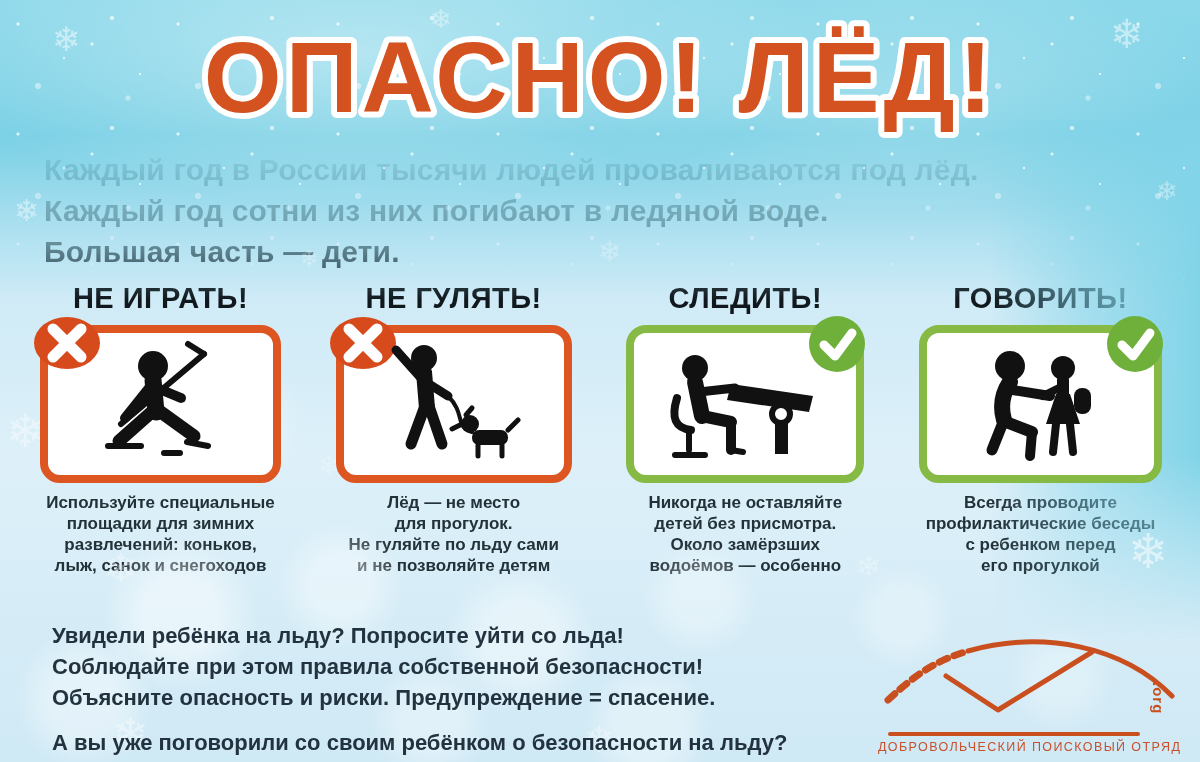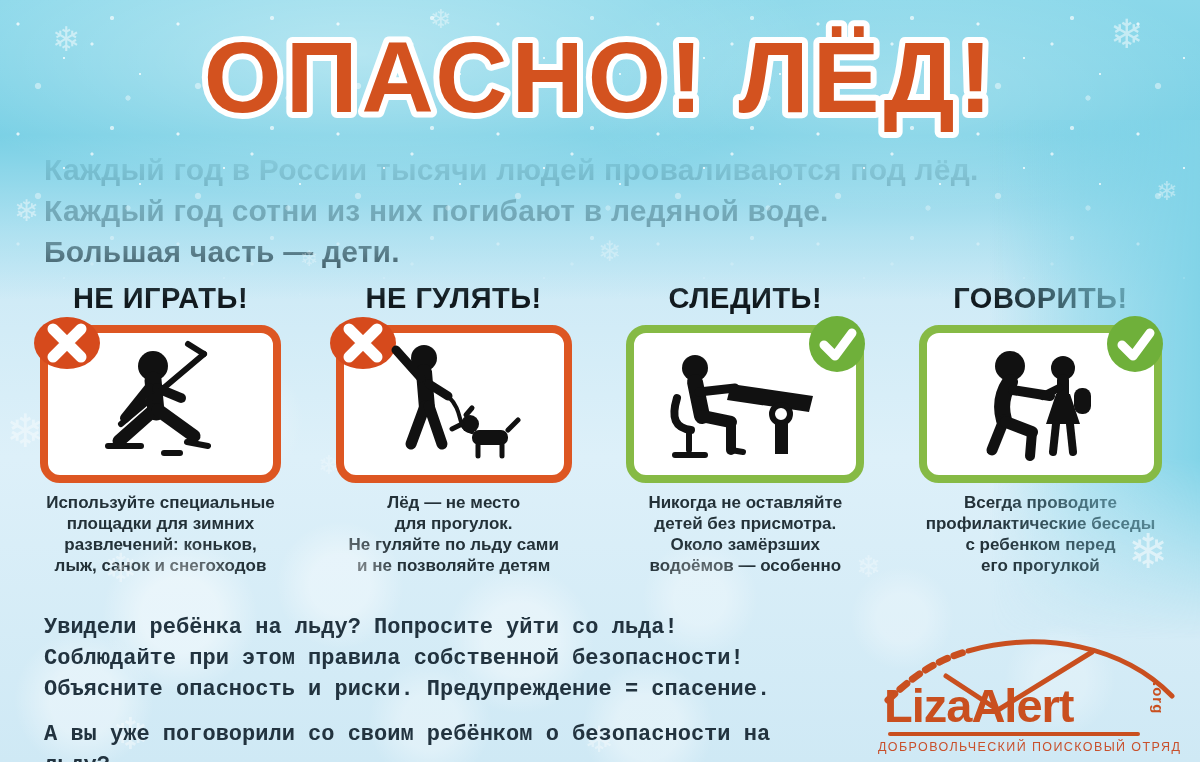--- a/index.html
+++ b/index.html
@@ -80,21 +80,21 @@
   .picto{position:absolute;left:50%;top:50%;transform:translate(-50%,-50%);}
   .caption{
     margin-top:10px;font-size:17px;font-weight:bold;line-height:1.22;
     color:#233138;text-align:center;white-space:pre-line;
   }
   
   .footer-text{
     position:absolute;left:44px;top:612px;width:800px;
     font-size:22px;font-weight:bold;line-height:1.42;color:#22333f;
   }
-  .footer-text p{margin:0;white-space:pre-line;font-family:Liberation Mono, monospace;}
+  .footer-text p{margin:8px;white-space:pre-line;}
   .footer-text p + p{margin-top:13px;}
   
   .logo{position:absolute;right:20px;bottom:4px;width:302px;height:122px;}
   .logo .arc{position:absolute;left:0;top:0;}
   .logo .wordmark{
     position:absolute;left:6px;top:46px;width:262px;
     font-size:47px;font-weight:bold;color:#c94f1f;letter-spacing:-1px;line-height:1;
     white-space:nowrap;
   }
   .logo .underline{position:absolute;left:10px;top:96px;width:252px;height:4px;background:#c94f1f;border-radius:2px;}
@@ -275,17 +275,16 @@
   <p>А вы уже поговорили со своим ребёнком о безопасности на льду?
 Жизнь детей зависит от бдительности взрослых.</p>
 </div>
 
 <div class="logo">
   <svg class="arc" width="302" height="122" viewBox="0 0 302 122">
     <path d="M10,64 C40,36 60,24 90,15" stroke="#c94f1f" stroke-width="7" stroke-dasharray="9 7" fill="none" stroke-linecap="round"></path>
     <path d="M90,15 C165,-6 245,10 294,60" stroke="#c94f1f" stroke-width="5" fill="none" stroke-linecap="round"></path>
     <path d="M68,40 L120,74 L214,16" stroke="#c94f1f" stroke-width="5" fill="none" stroke-linecap="round" stroke-linejoin="round"></path>
   </svg>
-  <div class="wordmark">LizaAlert</div>
   <div class="underline"></div>
   <div class="tld">.org</div>
   <div class="subtitle">ДОБРОВОЛЬЧЕСКИЙ ПОИСКОВЫЙ ОТРЯД</div>
 </div>
 
 </body></html>

